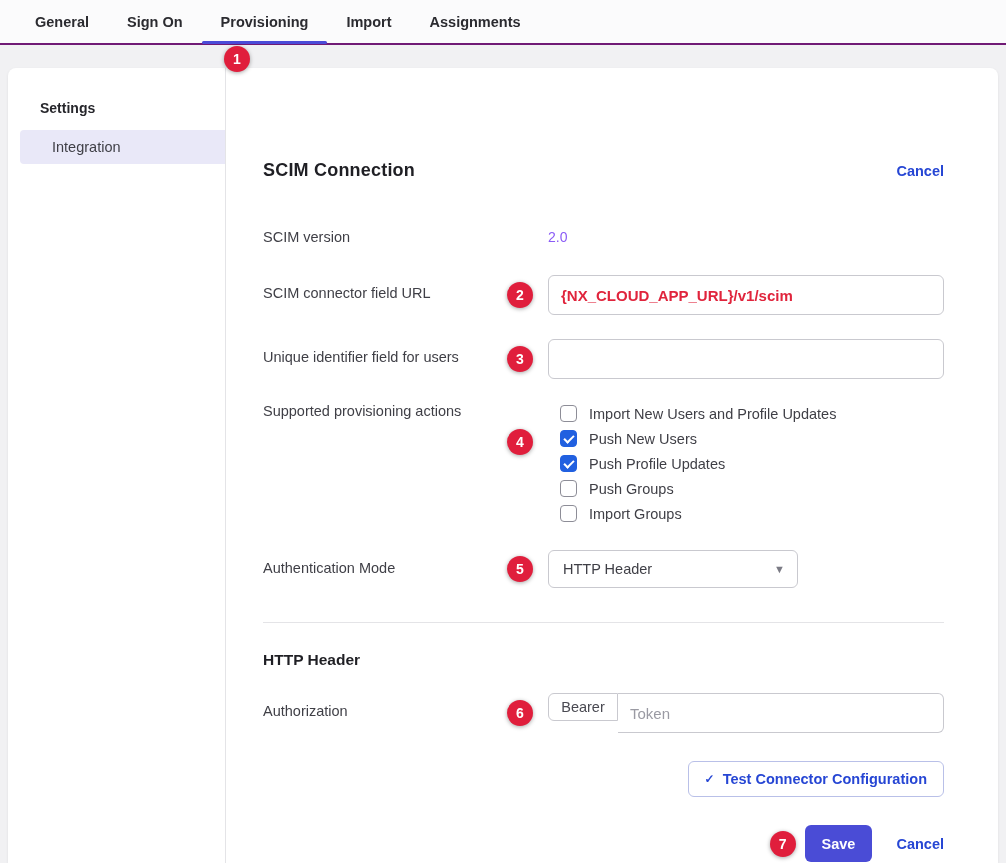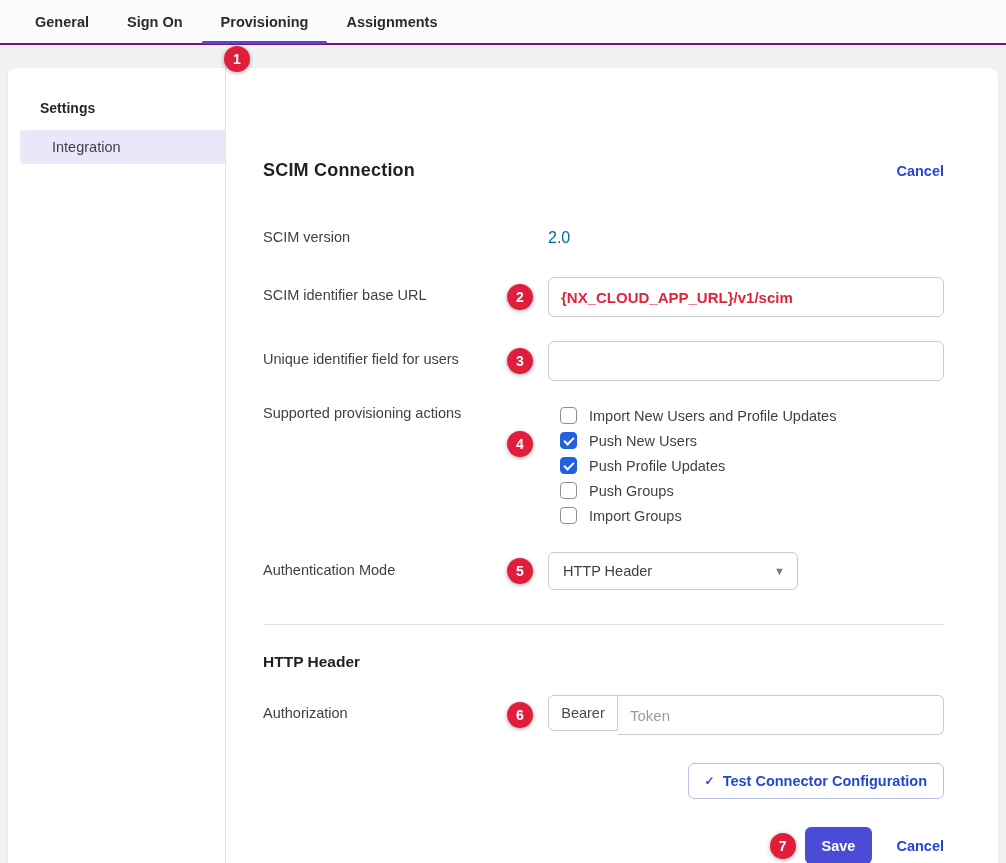--- a/index.html
+++ b/index.html
@@ -102,21 +102,21 @@
     padding-top:10px;
   }
   .form-label.plain { padding-top:0; }
   .control { flex:1; position:relative; }
 
   .ctrl-badge {
     position:absolute; left:-41px; top:50%;
     transform:translateY(-50%);
   }
 
-  .static-value { font-size:16px; color:#0369a1; padding-top:0; }
+  .static-value { font-size:14px; color:#8b5cf6; padding-top:0; }
 
   .text-input {
     width:100%; height:40px;
     border:1px solid #c9c9cf; border-radius:6px;
     padding:0 12px;
     font-family:"Liberation Sans", sans-serif;
     font-size:15px; color:#0c4a6e;
     background:#fff;
     outline:none;
   }
@@ -162,21 +162,21 @@
   }
 
   .section-heading {
     font-size:15.5px; font-weight:700; color:#1f1f24;
     margin:28px 0 24px 0;
   }
 
   
   .auth-group { display:flex; }
   .auth-prefix {
-    height:36px; min-width:70px;
+    height:28px; min-width:70px;
     border:1px solid #c9c9cf; border-radius:6px 0 0 6px;
     display:flex; align-items:center; justify-content:center;
     font-size:14.5px; color:#4a4a52;
     background:#fff;
     padding:0 12px;
   }
   .auth-group .text-input {
     border-radius:0 6px 6px 0;
     border-left:none;
   }
@@ -210,20 +210,21 @@
   .save-row .link { margin-left:24px; }
   .badge-7 { position:static; transform:none; margin-right:9px; }
 </style>
 </head>
 <body>
 
 <nav class="tabbar">
   <div class="tab">General</div>
   <div class="tab">Sign On</div>
   <div class="tab active">Provisioning</div>
+  <div class="tab">Import</div>
   <div class="tab">Assignments</div>
 </nav>
 
 <div class="badge badge-1">1</div>
 
 <div class="card">
 
   <aside class="sidebar">
     <div class="sidebar-title">Settings</div>
     <div class="sidebar-item active">Integration</div>
@@ -237,21 +238,21 @@
     </div>
 
     <div class="form-row" style="margin-bottom:30px;">
       <div class="form-label plain">SCIM version</div>
       <div class="control">
         <div class="static-value">2.0</div>
       </div>
     </div>
 
     <div class="form-row">
-      <div class="form-label">SCIM identifier base URL</div>
+      <div class="form-label">SCIM connector field URL</div>
       <div class="control">
         <div class="badge ctrl-badge">2</div>
         <input class="text-input url" type="text" value="{NX_CLOUD_APP_URL}/v1/scim" style="">
       </div>
     </div>
 
     <div class="form-row">
       <div class="form-label">Unique identifier field for users</div>
       <div class="control">
         <div class="badge ctrl-badge">3</div>

